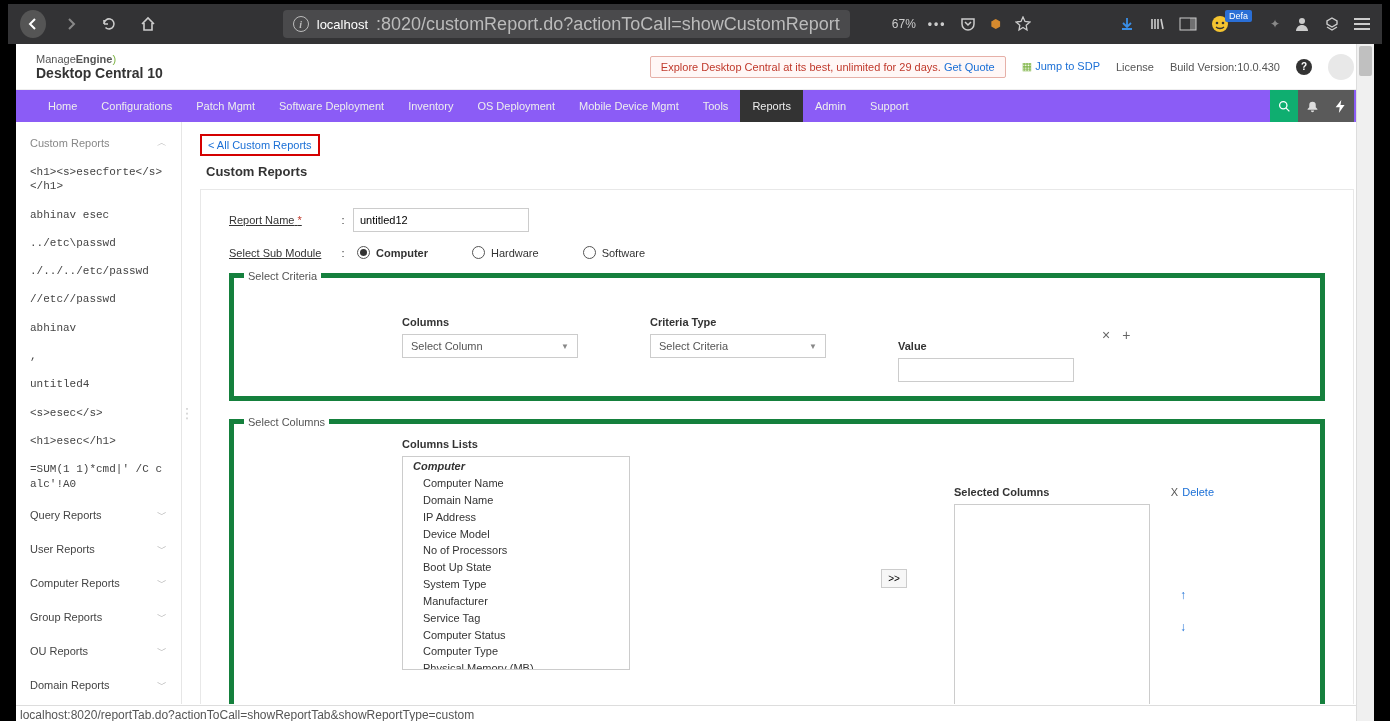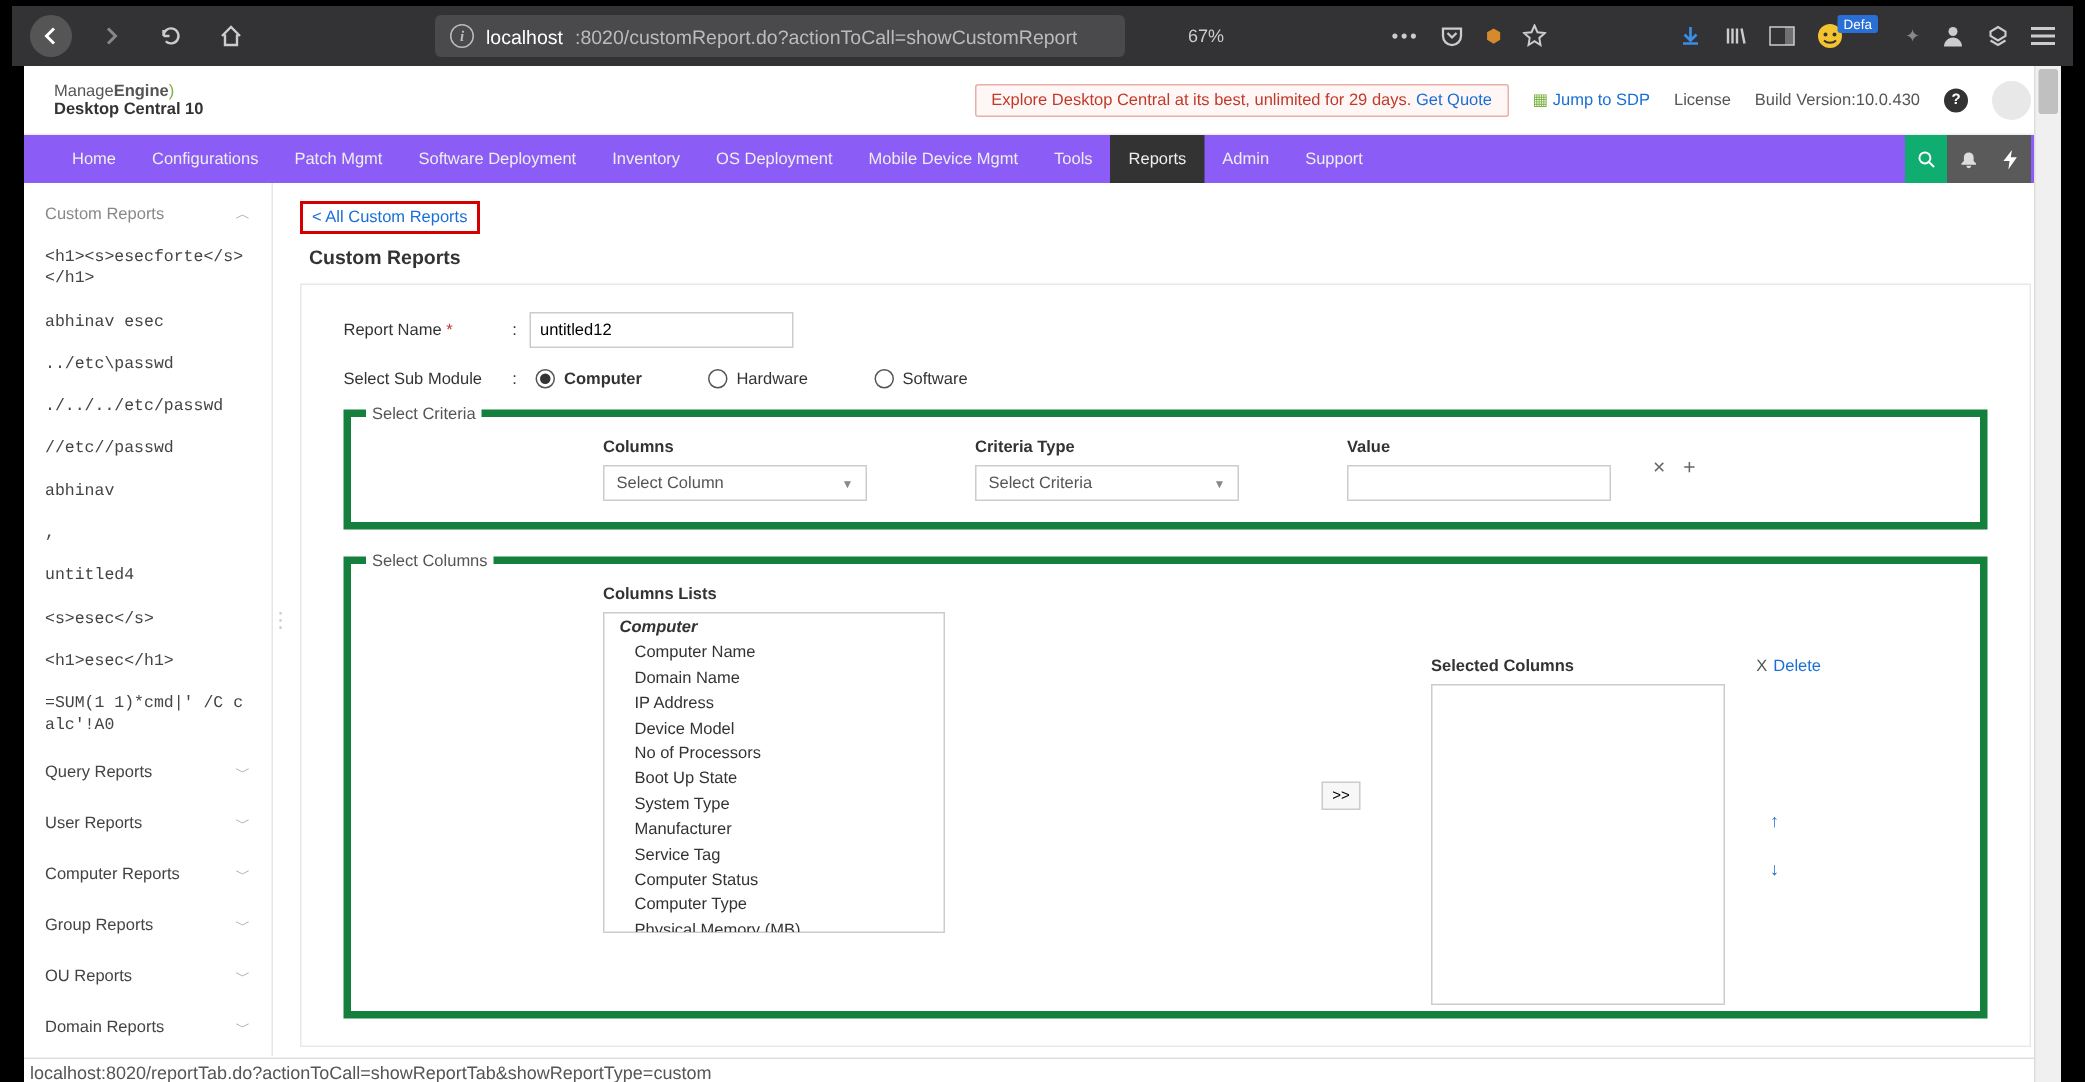--- a/index.html
+++ b/index.html
@@ -6,39 +6,39 @@
 body { background: #000; font-size: 12px; color: #333; overflow: hidden; }
 
 
 .browser-frame { background: #000; padding: 4px 8px 0; }
 .browser-toolbar { background: #333335; display: flex; align-items: center; padding: 6px 12px; gap: 12px; }
 .nav-btn { width: 28px; height: 28px; display: flex; align-items: center; justify-content: center; color: #ccc; border-radius: 4px; }
 .nav-back { background: #555; border-radius: 50%; }
 .url-bar { flex: 0 0 460px; background: #4a4a4c; border-radius: 4px; padding: 4px 10px; display: flex; align-items: center; gap: 8px; margin-left: 110px; height: 28px; }
 .url-icon { width: 16px; height: 16px; border: 1.5px solid #bbb; border-radius: 50%; display: flex; align-items: center; justify-content: center; color: #bbb; font-size: 10px; font-family: serif; font-style: italic; font-weight: bold;}
 .url-host { color: #fff; font-size: 13px; }
-.url-path { color: #bbb; font-size: 13px; white-space: nowrap; overflow: hidden; }
+.url-path { color: #bbb; font-size: 18px; white-space: nowrap; overflow: hidden; }
 .zoom-txt { color: #ccc; font-size: 12px; margin-left: 30px; }
 .right-icons { margin-left: auto; display: flex; gap: 14px; align-items: center; color: #ccc; }
 .right-icons > * { display: flex; align-items: center; }
 .hamburger { display: flex; flex-direction: column; gap: 3px; }
 .hamburger span { width: 16px; height: 2px; background: #ccc; }
 .defa-badge { background: #2a6fd6; color: #fff; font-size: 9px; padding: 1px 4px; border-radius: 2px; position: relative; top: -8px; left: -4px; }
 
 
 .viewport { background: #fff; margin: 0 8px 8px; height: 680px; position: relative; }
 .page-scroll { position: absolute; inset: 0; overflow: hidden; }
 .vscroll { position: absolute; right: 0; top: 0; bottom: 0; width: 18px; background: #f0f0f0; border-left: 1px solid #ddd; }
 .vscroll-thumb { position: absolute; left: 2px; right: 2px; top: 2px; height: 30px; background: #c0c0c0; border-radius: 2px; }
 
 
 .app-header { display: flex; align-items: center; padding: 8px 20px; border-bottom: 1px solid #eee; height: 46px; }
 .brand-name { font-size: 11px; color: #555; }
 .brand-name b { font-weight: 700; }
-.brand-product { font-size: 11px; font-weight: 600; color: #333; }
+.brand-product { font-size: 14px; font-weight: 600; color: #333; }
 .header-right { margin-left: auto; display: flex; align-items: center; gap: 16px; font-size: 11px; }
 .explore-box { border: 1px solid #e6b0a8; background: #fff7f6; padding: 4px 10px; color: #c0392b; border-radius: 2px; }
 .explore-box a { color: #1a6fd6; text-decoration: none; }
 .jump-link { color: #1a6fd6; }
 .hdr-txt { color: #555; }
 .help-circ { width: 16px; height: 16px; border-radius: 50%; background: #333; color: #fff; display: flex; align-items: center; justify-content: center; font-size: 10px; font-weight: bold; }
 .avatar { width: 26px; height: 26px; border-radius: 50%; background: #e8e8e8; }
 
 
 .main-nav { background: #8b5cf6; display: flex; align-items: stretch; padding: 0 20px 0 20px; height: 32px; }
@@ -56,38 +56,38 @@
 .side-cat { display: flex; justify-content: space-between; align-items: center; padding: 10px 14px; font-size: 11px; color: #444; }
 .chev { color: #aaa; font-size: 10px; }
 .side-resize { width: 10px; display: flex; align-items: center; justify-content: center; color: #ccc; font-size: 14px; }
 
 
 .main { flex: 1; padding: 12px 20px 0 8px; overflow: hidden; position: relative; }
 .all-link { display: inline-block; border: 2px solid #d40000; padding: 3px 6px; color: #1a6fd6; font-size: 11px; margin-bottom: 4px; }
 .page-title { font-size: 13px; font-weight: 600; color: #333; padding: 4px 6px 10px; }
 .form-card { border: 1px solid #e8e8e8; padding: 18px 28px 0; background: #fff; }
 .form-row { display: flex; align-items: center; margin-bottom: 14px; font-size: 11px; }
-.form-lbl { width: 104px; color: #333; }
+.form-lbl { width: 104px; color: #333; text-decoration: underline; }
 .req { color: #c0392b; }
 .colon { width: 20px; text-align: center; }
 .txt-input { width: 176px; border: 1px solid #ccc; padding: 4px 6px; font-size: 11px; height: 24px; }
 .radio-grp { display: flex; gap: 44px; align-items: center; margin-left: 4px;}
 .radio-opt { display: flex; align-items: center; gap: 6px; }
 .rdot { width: 13px; height: 13px; border: 1.4px solid #555; border-radius: 50%; display: flex; align-items: center; justify-content: center; }
 .rdot.checked::after { content: ""; width: 7px; height: 7px; background: #333; border-radius: 50%; }
 .rlbl { font-size: 11px; }
 .rlbl.bold { font-weight: 700; }
 
 .fieldset { border: 5px solid #15803d; padding: 14px 16px 14px; margin-bottom: 18px; position: relative; }
 .legend { position: absolute; top: -8px; left: 10px; background: #fff; padding: 0 4px; font-size: 11px; color: #555; }
 .crit-row { display: flex; align-items: center; }
 .crit-col { display: flex; flex-direction: column; gap: 6px; }
 .crit-col.c1 { margin-left: 152px; width: 248px; }
 .crit-col.c2 { width: 248px; }
-.crit-col.c3 { width: 180px; }
+.crit-col.c3 { width: 180px; margin-top: 48px; }
 .crit-col .hd { font-weight: 700; font-size: 11px; }
 .select-box { border: 1px solid #ccc; height: 24px; display: flex; align-items: center; justify-content: space-between; padding: 0 8px; font-size: 11px; width: 176px; color: #555; background: #fff; }
 .select-box .car { color: #888; font-size: 8px; }
 .val-input { border: 1px solid #ccc; height: 24px; width: 176px; }
 .crit-actions { display: flex; gap: 12px; color: #666; font-size: 14px; align-items: flex-end; padding-bottom: 4px; margin-left: 24px; }
 
 .cols-wrap { display: flex; }
 .cols-left { margin-left: 152px; width: 432px; }
 .cols-mid { width: 120px; display: flex; align-items: center; justify-content: center; }
 .cols-right { width: 260px; }

